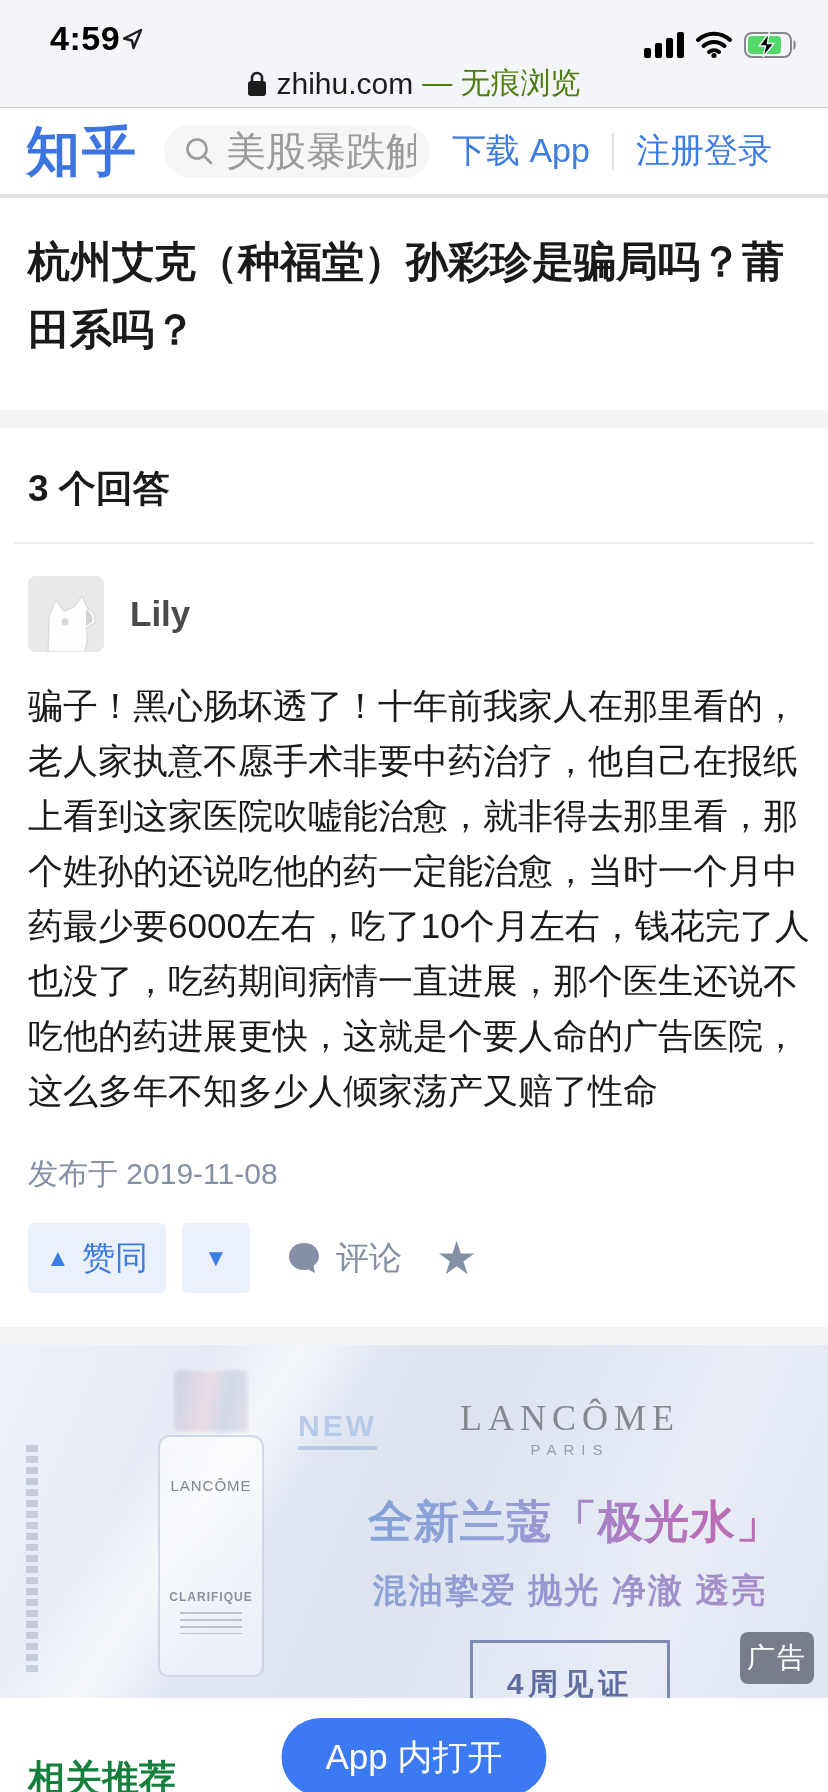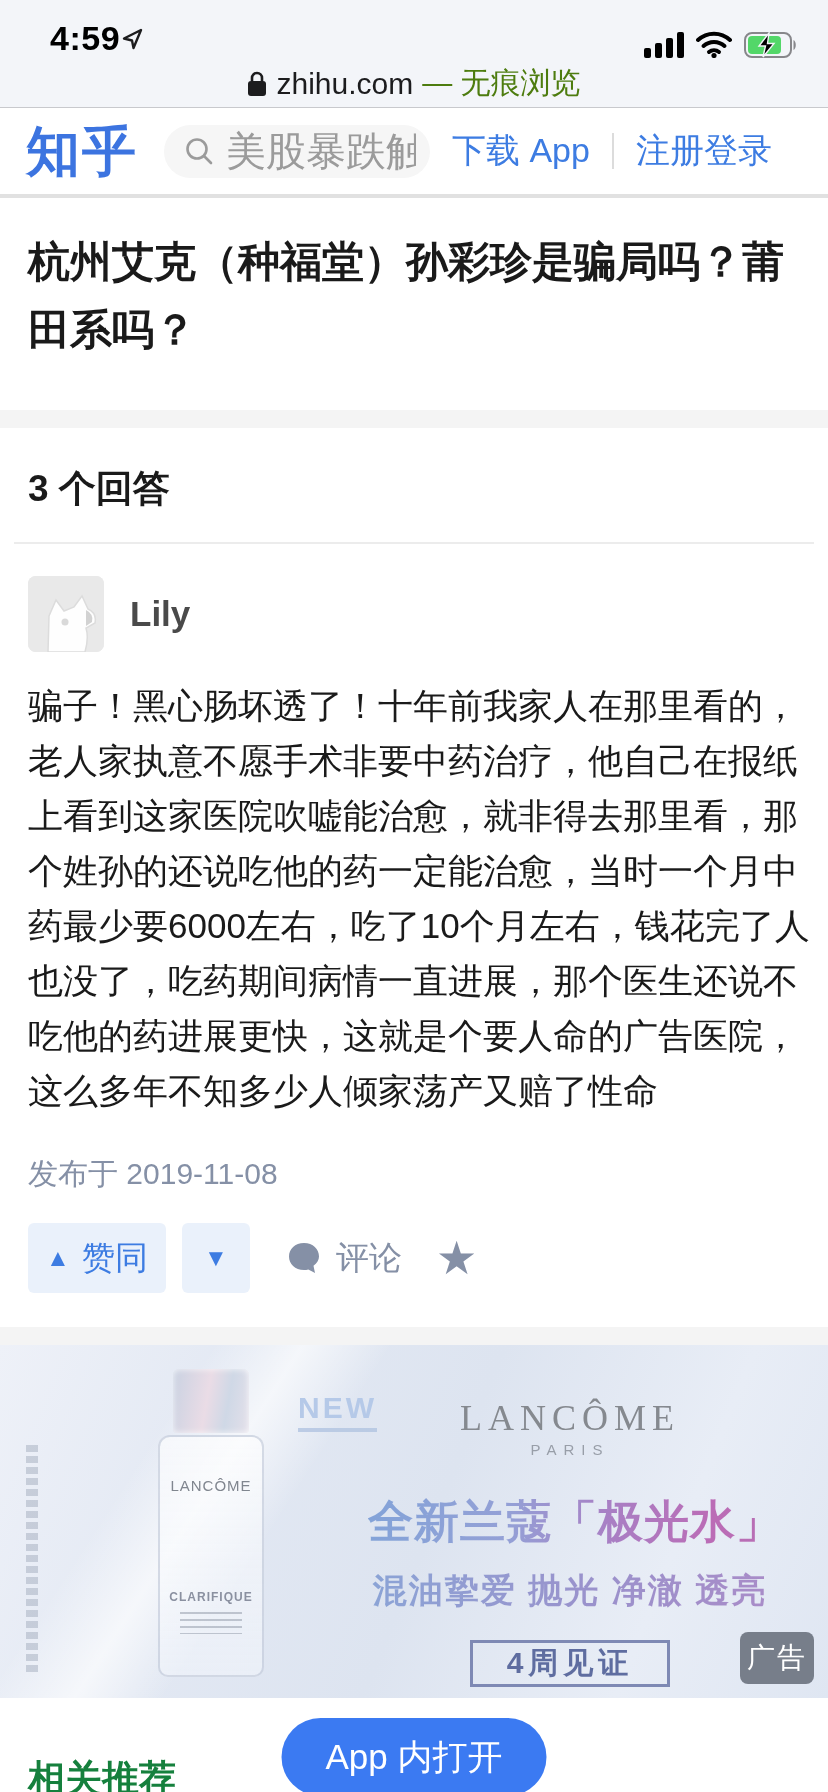--- a/index.html
+++ b/index.html
@@ -64,32 +64,32 @@
   .bottle { position:absolute; left:158px; top:24px; width:106px; }
   .bottle-cap { width:76px; height:64px; margin:0 auto; border-radius:6px 6px 4px 4px;
         background:linear-gradient(100deg,#c9d2e2,#eadce6 45%,#cfd8e6 70%,#e4e0ea); box-shadow:inset 0 0 6px rgba(255,255,255,.8); }
   .bottle-body { margin-top:2px; width:106px; height:242px; border-radius:12px 12px 10px 10px;
         background:linear-gradient(180deg,rgba(255,255,255,.62),rgba(244,247,252,.5));
         border:2px solid rgba(175,185,205,.5); text-align:center; }
   .bottle-brand { margin-top:40px; font-size:15px; letter-spacing:1px; color:#80868f; }
   .bottle-prod { margin-top:96px; font-size:12px; letter-spacing:1px; color:#8a90a0; font-weight:600; }
   .bottle-lines { margin:8px auto 0; width:62px; height:22px;
         background:repeating-linear-gradient(rgba(150,158,172,.55) 0 2px,transparent 2px 7px); }
-  .ad-new { position:absolute; left:298px; top:46px; font-size:30px; font-weight:700; letter-spacing:3px;
+  .ad-new { position:absolute; left:298px; top:64px; font-size:30px; font-weight:700; letter-spacing:3px;
         color:#b5c9e8; border-bottom:4px solid rgba(180,198,226,.85); padding-bottom:3px; }
   .ad-right { position:absolute; left:368px; top:0; width:404px; text-align:center; }
   .ad-brand { margin-top:52px; font-size:36px; letter-spacing:6px; color:#85898f; font-family:"Liberation Serif","DejaVu Serif",serif; }
   .ad-brand-sub { margin-top:2px; font-size:15px; letter-spacing:7px; color:#989ea8; }
   .ad-headline { margin-top:34px; font-size:45px; font-weight:700; letter-spacing:1px; white-space:nowrap;
         background:linear-gradient(90deg,#83a3d8 0%,#94a0d6 35%,#a97fc4 60%,#bb6cb6 85%,#b76fb4 100%);
         -webkit-background-clip:text; background-clip:text; color:transparent; }
   .ad-subline { margin-top:16px; font-size:34px; font-weight:600; letter-spacing:2px; white-space:nowrap;
         background:linear-gradient(90deg,#8ba4d6,#9a92cc 55%,#a98cc8);
         -webkit-background-clip:text; background-clip:text; color:transparent; }
-  .ad-cta { display:inline-block; margin-top:26px; border:3px solid #7e89b4; padding:0 34px;
+  .ad-cta { display:inline-block; margin-top:26px; border:3px solid #7e89b4; padding:21px 34px;
         font-size:30px; letter-spacing:5px; color:#5f6da0; font-weight:600; }
   .ad-tag { position:absolute; right:14px; bottom:14px; width:74px; height:52px; border-radius:8px;
         background:rgba(95,103,115,.82); color:#fff; font-size:28px; display:flex; align-items:center; justify-content:center; letter-spacing:2px; }
   
   .footer { position:relative; height:147px; background:#fff; }
   .related { position:absolute; left:28px; top:44px; font-size:37px; font-weight:700; color:#15803d;margin-top:12px; }
   .openapp { position:absolute; left:50%; transform:translateX(-50%); top:20px; height:78px; padding:0 44px;
         border:none; border-radius:39px; background:#3b7af2; color:#fff; font-size:35px; font-family:inherit;
         display:flex; align-items:center; white-space:nowrap; }
   svg { display:block; }

